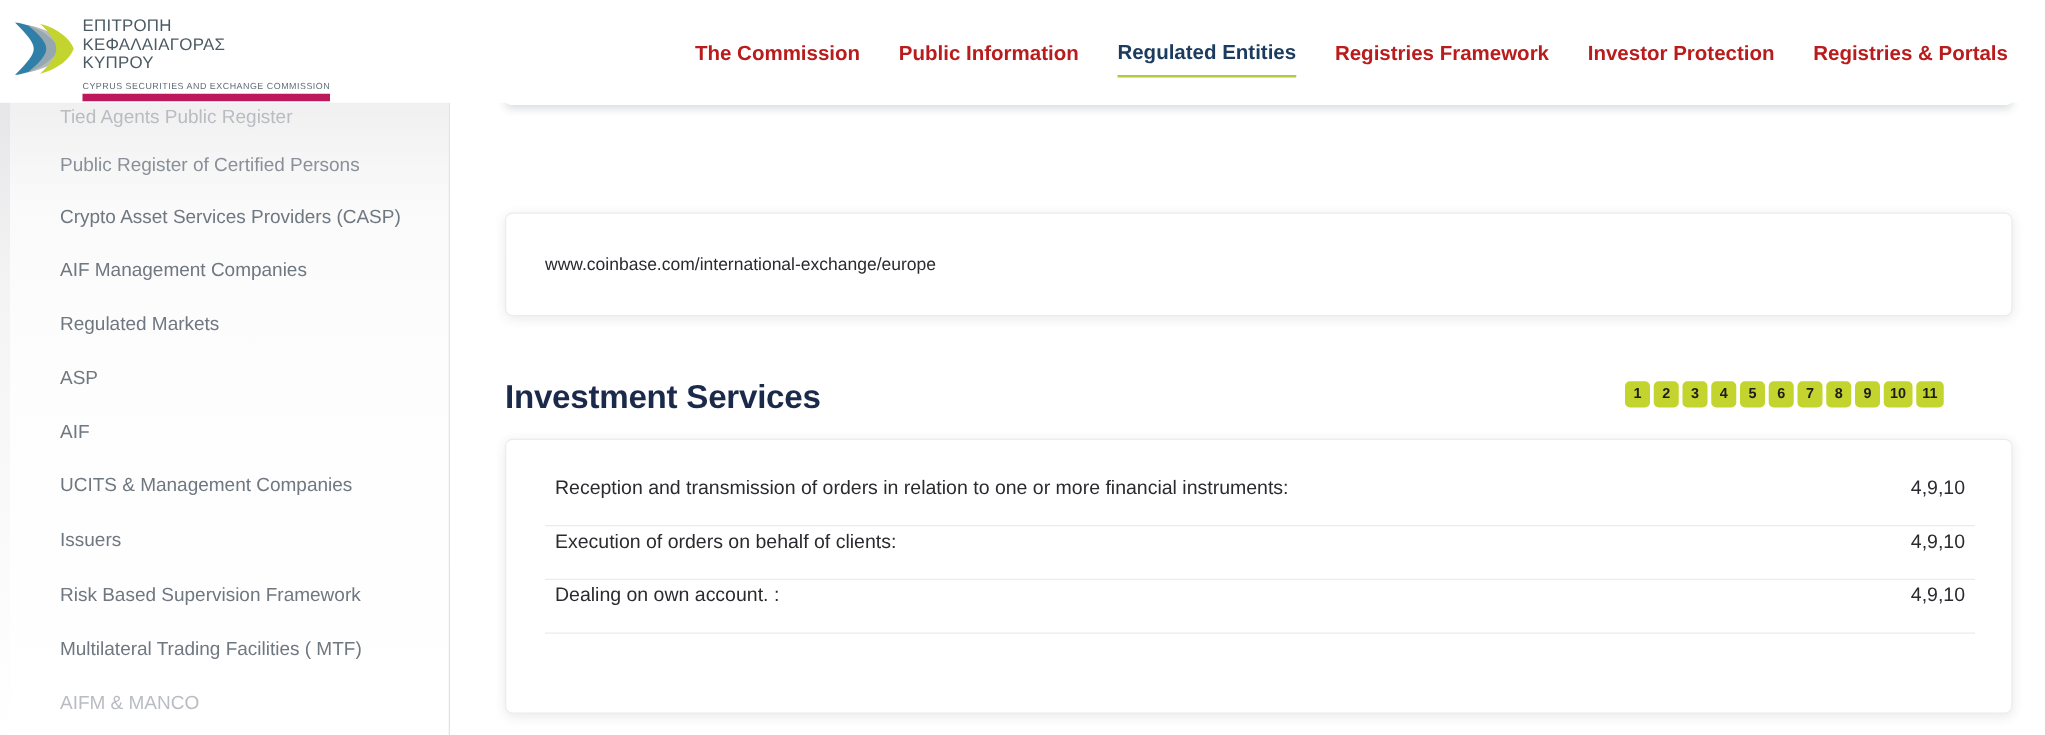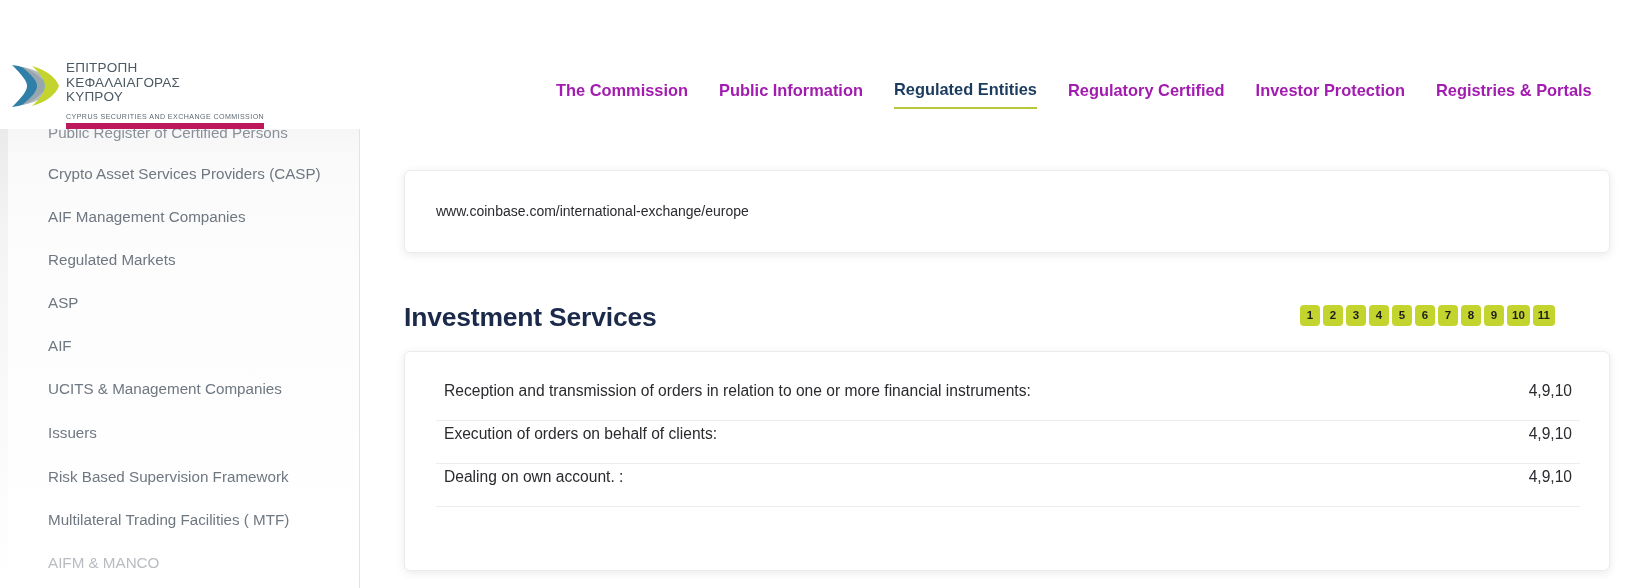--- a/index.html
+++ b/index.html
@@ -12,21 +12,20 @@
   }
 
   
   .header {
     position: absolute;
     top: 0; left: 0;
     width: 1636px;
     height: 82px;
     background: #ffffff;
     z-index: 40;
-    margin-top: 47px;
   }
   .logo-wrap {
     position: absolute;
     left: 8px; top: 10px;
     display: flex;
     align-items: flex-start;
   }
   .logo-mark { width: 52px; height: 58px; flex: 0 0 auto; }
   .logo-text { margin-left: 6px; padding-top: 4px; }
   .logo-title {
@@ -50,21 +49,21 @@
   .nav {
     position: absolute;
     left: 556px; top: 33px;
     display: flex;
     align-items: center;
     gap: 31px;
   }
   .nav-item {
     font-size: 16.4px;
     font-weight: bold;
-    color: #a21caf;
+    color: #b91c1c;
     white-space: nowrap;
     padding-bottom: 8px;
     cursor: pointer;
     line-height: 19px;
   }
   .nav-item.active {
     color: #1b3b5f;
     border-bottom: 2px solid #b5c93a;
   }
 
@@ -217,21 +216,21 @@
       <div class="logo-title">ΚΕΦΑΛΑΙΑΓΟΡΑΣ</div>
       <div class="logo-title">ΚΥΠΡΟΥ</div>
       <div class="logo-sub">CYPRUS SECURITIES AND EXCHANGE COMMISSION</div>
     </div>
   </div>
 
   <nav class="nav" id="nav-root">
       <div class="nav-item">The Commission</div>
       <div class="nav-item">Public Information</div>
       <div class="nav-item active">Regulated Entities</div>
-      <div class="nav-item">Regulatory Certified</div>
+      <div class="nav-item">Registries Framework</div>
       <div class="nav-item">Investor Protection</div>
       <div class="nav-item">Registries &amp; Portals</div>
     </nav>
 </div>
 
 <aside class="sidebar">
   <div class="sidebar-edge"></div>
   <div id="sidebar-root">
       <div class="side-item faded" style="top: 2px;">Tied Agents Public Register</div>
       <div class="side-item indent" style="top: 41px;">Public Register of Certified Persons</div>

